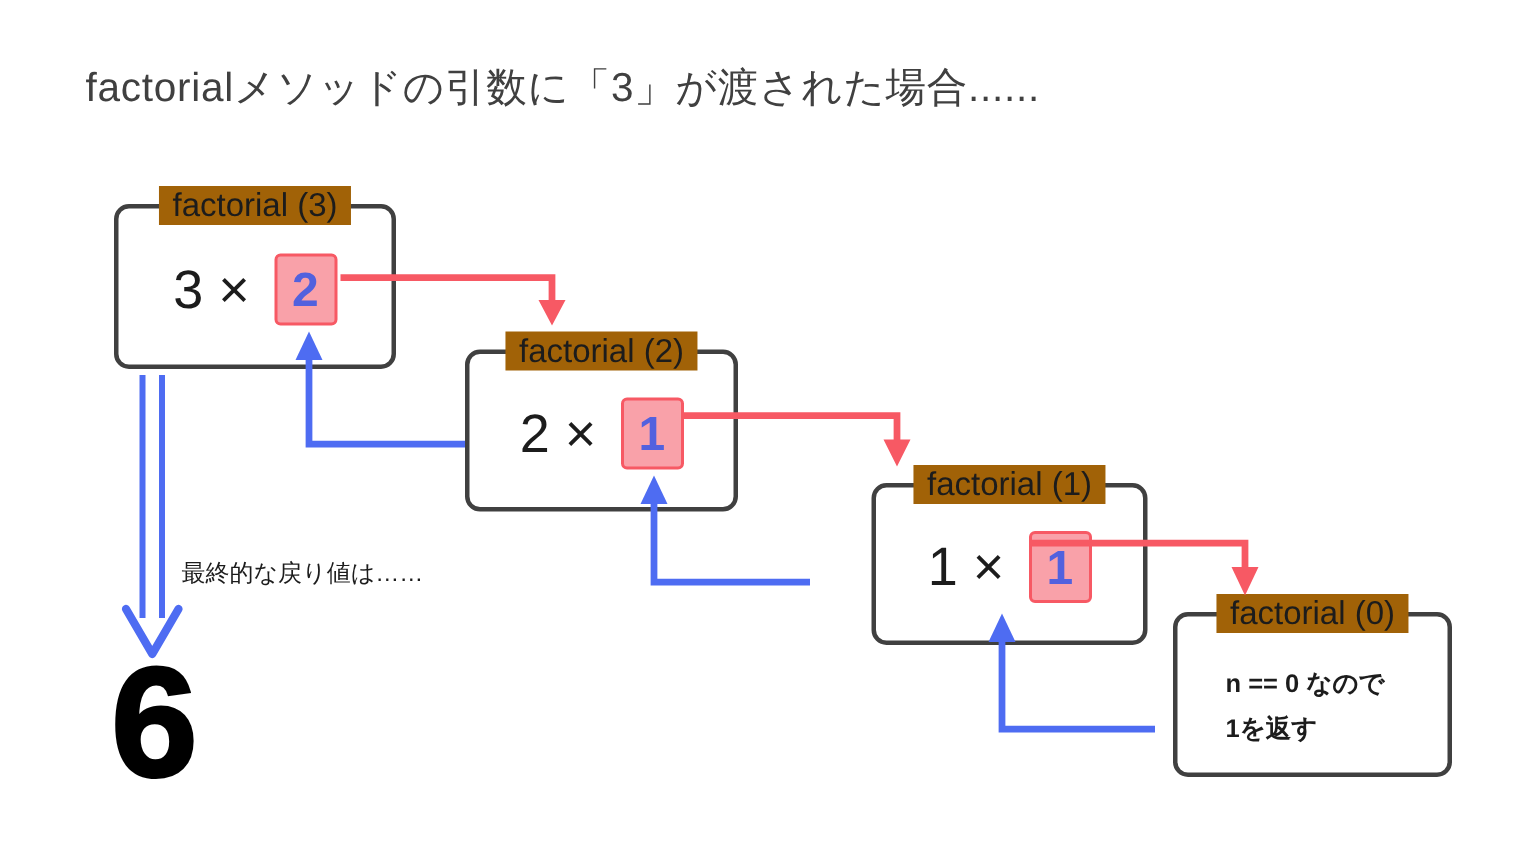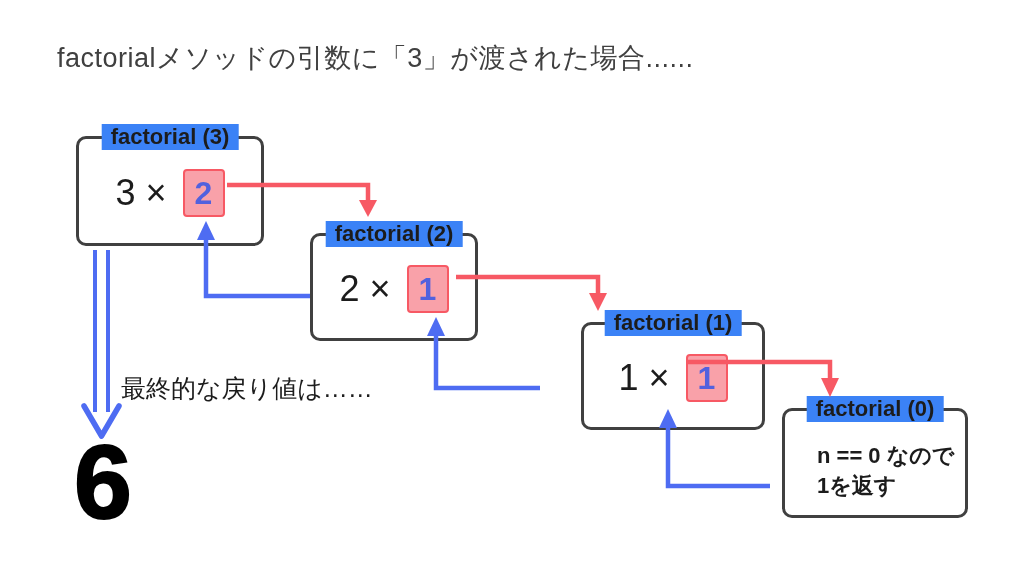--- a/index.html
+++ b/index.html
@@ -30,24 +30,24 @@
     display: flex;
     align-items: center;
     justify-content: center;
     box-sizing: border-box;
   }
   .frame-label {
     position: absolute;
     top: -15px;
     left: 50%;
     transform: translateX(-50%);
-    background: #3b82f6;
+    background: #a16207;
     padding: 0 9px;
     font-size: 22px;
-    font-weight: 700;
+    font-weight: 400;
     white-space: nowrap;
     line-height: 26px;
   }
   .expr-row {
     display: flex;
     align-items: center;
     gap: 16px;
     margin-top: 4px;
   }
   .expr {
@@ -63,34 +63,34 @@
     border-radius: 4px;
     display: flex;
     align-items: center;
     justify-content: center;
     font-size: 32px;
     font-weight: 600;
     color: var(--value-text-blue, #5261de);
     box-sizing: border-box;
   }
   #frame-f3 { left: 76px;  top: 136px; width: 188px; height: 110px; }
-  #frame-f2 { left: 310px; top: 233px; width: 168px; height: 108px; }
+  #frame-f2 { left: 310px; top: 233px; width: 182px; height: 108px; }
   #frame-f1 { left: 540px; top: 322px; width: 184px; height: 108px; margin-left: 41px; }
   #frame-f0 { left: 782px; top: 408px; width: 186px; height: 110px;
               display: block; }
   .base-case-body {
     padding: 30px 4px 0 32px;
-    font-size: 22px;
+    font-size: 17px;
     font-weight: 600;
     line-height: 30px;
   }
   .final-note {
     position: absolute;
     left: 121px; top: 372px;
-    font-size: 25px;
+    font-size: 16px;
     white-space: nowrap;
   }
   .final-value {
     position: absolute;
     left: 74px; top: 430px;
     font-size: 104px;
     font-weight: 700;
     line-height: 1;
     color: #000;
     -webkit-text-stroke: 2px #000;

